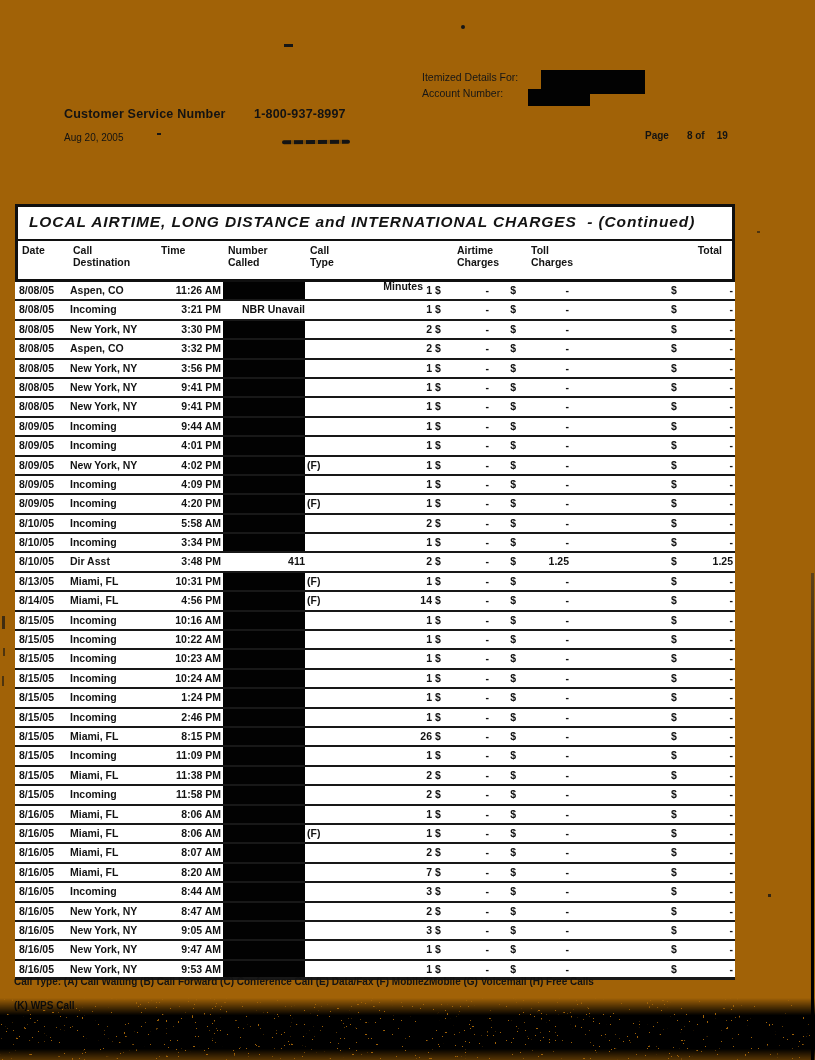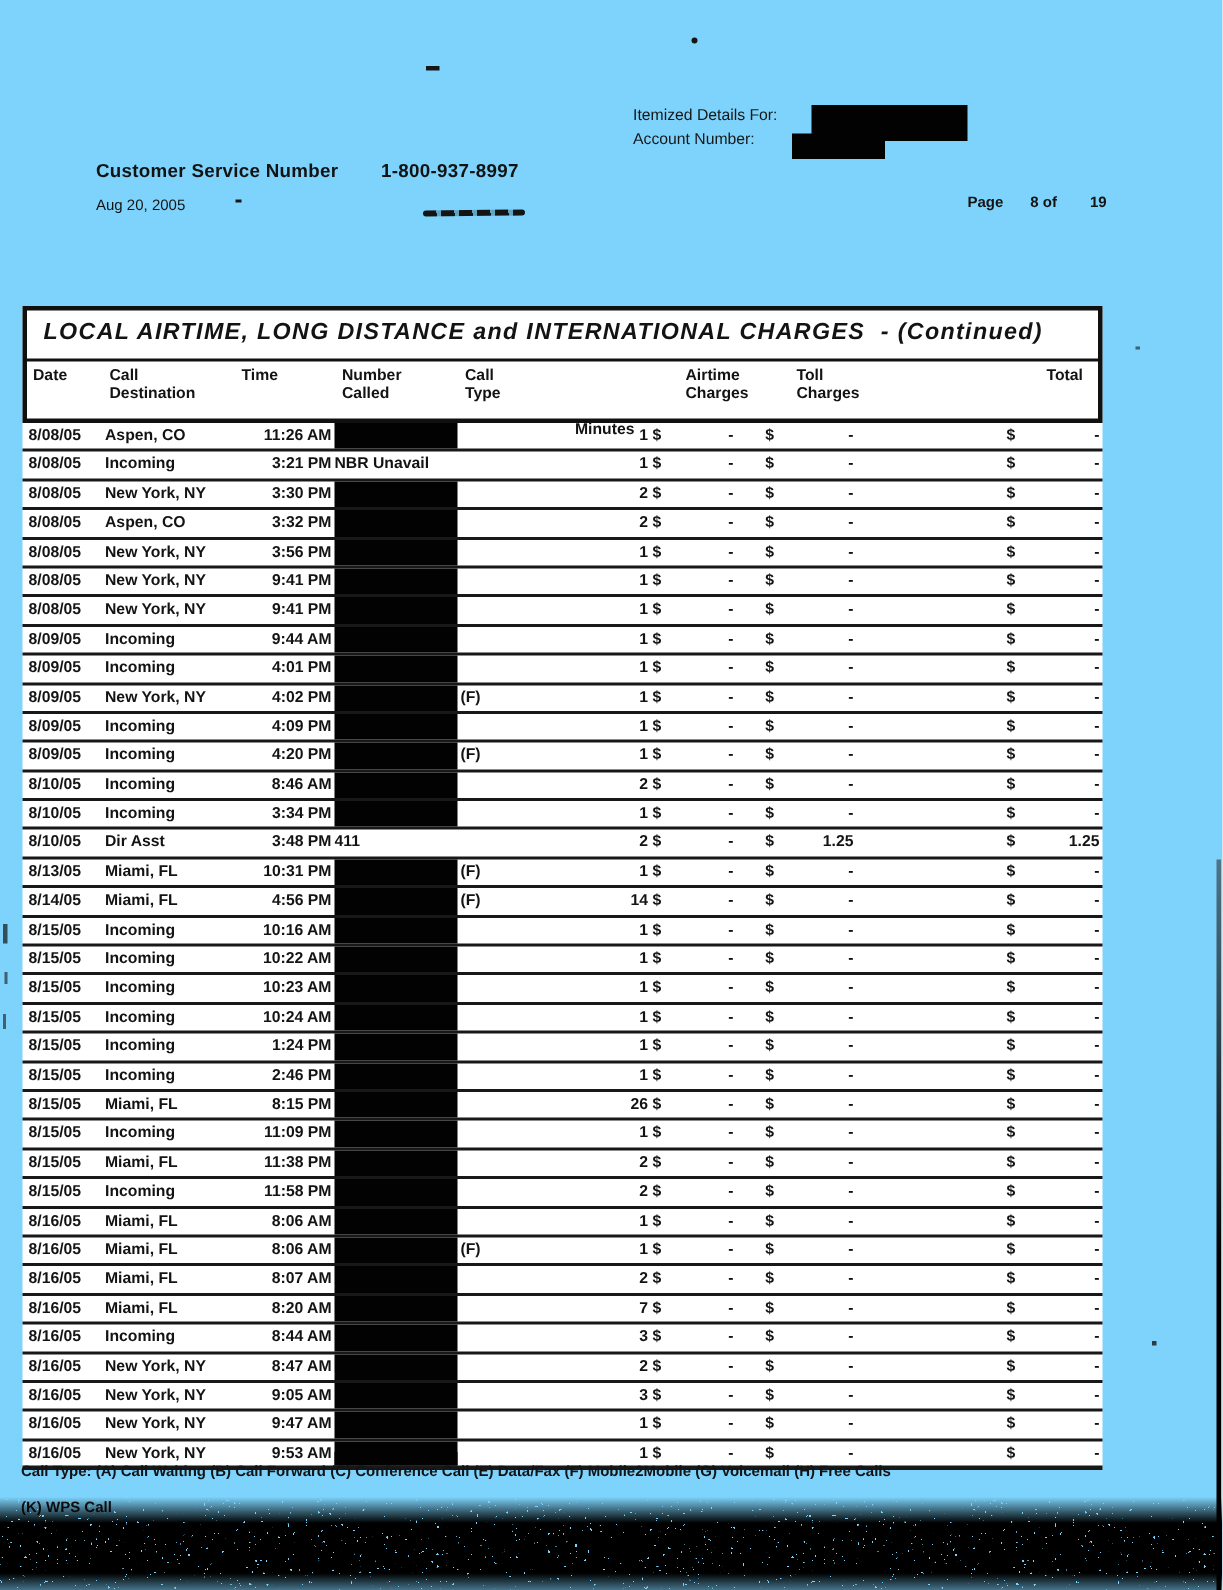--- a/index.html
+++ b/index.html
@@ -1,34 +1,34 @@
 <!DOCTYPE html>
 <html><head>
 <meta charset="utf-8">
 <style>
   html,body{margin:0;padding:0;background:#e8e8e8;}
   .page{
     position:relative;
     width:815px;height:1060px;
-    background:#7dd3fc;
+    background:#a16207;
     font-family:"Liberation Sans", sans-serif;
     color:#131313;
     overflow:hidden;
     margin:0 auto;
   }
   .abs{position:absolute;}
   
   .lbl{font-size:10.5px;color:#161616;}
   .redact{background:#020202;}
   .csn{font-size:12.5px;font-weight:bold;letter-spacing:.2px;}
   .small{font-size:10px;}
   .pageinfo{display:flex;gap:0;font-size:10px;font-weight:bold;}
   .pageinfo span{display:inline-block;}
   .pageinfo .pw{margin-right:18px;}
-  .pageinfo .pc{margin-right:22px;}
+  .pageinfo .pc{margin-right:12px;}
   
   .mk{position:absolute;background:#161616;}
   .smudge{
     position:absolute;left:282px;top:140px;width:68px;height:4px;
     background:repeating-linear-gradient(90deg,#141414 0 9px,rgba(20,20,20,.25) 9px 12px);
     transform:rotate(-.6deg);border-radius:2px;
   }
   .edgeline{
     position:absolute;left:811px;top:573px;width:3px;height:487px;
     background:linear-gradient(180deg,rgba(40,40,40,.55),#000 55%);
@@ -66,21 +66,21 @@
   .r{
     display:grid;
     grid-template-columns:48px 92px 68px 82px 50px 78px 18px 40px 26px 54px 92px 20px 52px;
     height:19.4px;box-sizing:border-box;border-bottom:2px solid #181818;
   }
   .r:last-child{border-bottom-width:3px;}
   .c{font-size:10.5px;font-weight:bold;line-height:17px;white-space:nowrap;overflow:hidden;}
   .c.date{padding-left:4px;}
   .c.dest{padding-left:7px;}
   .c.time{text-align:right;padding-right:2px;}
-  .c.num{text-align:left;}
+  .c.num{text-align:right;}
   .c.num.redacted{background:#020202;color:#020202;}
   .c.ct{padding-left:2px;}
   .c.min{text-align:right;padding-right:1px;}
   .c.sym{padding-left:2px;}
   .c.symr{text-align:right;padding-right:1px;}
   .c.val{text-align:right;padding-right:2px;}
   .redact-stub{position:absolute;left:208px;top:764px;width:82px;height:9px;background:#020202;}
   
   .legend{font-size:10px;font-weight:bold;letter-spacing:0;white-space:nowrap;}
   .wps{font-size:10px;font-weight:bold;}
@@ -332,21 +332,21 @@
     <div class="c val">-</div>
     <div class="c symr">$</div>
     <div class="c val">-</div>
     <div class="c gap"></div>
     <div class="c sym" style="padding-left:8px;">$</div>
     <div class="c val">-</div>
   </div>
         <div class="r">
     <div class="c date">8/10/05</div>
     <div class="c dest">Incoming</div>
-    <div class="c time">8:46 AM</div>
+    <div class="c time">5:58 AM</div>
     <div class="c num redacted"></div>
     <div class="c ct"></div>
     <div class="c min">2</div>
     <div class="c sym">$</div>
     <div class="c val">-</div>
     <div class="c symr">$</div>
     <div class="c val">-</div>
     <div class="c gap"></div>
     <div class="c sym" style="padding-left:8px;">$</div>
     <div class="c val">-</div>

